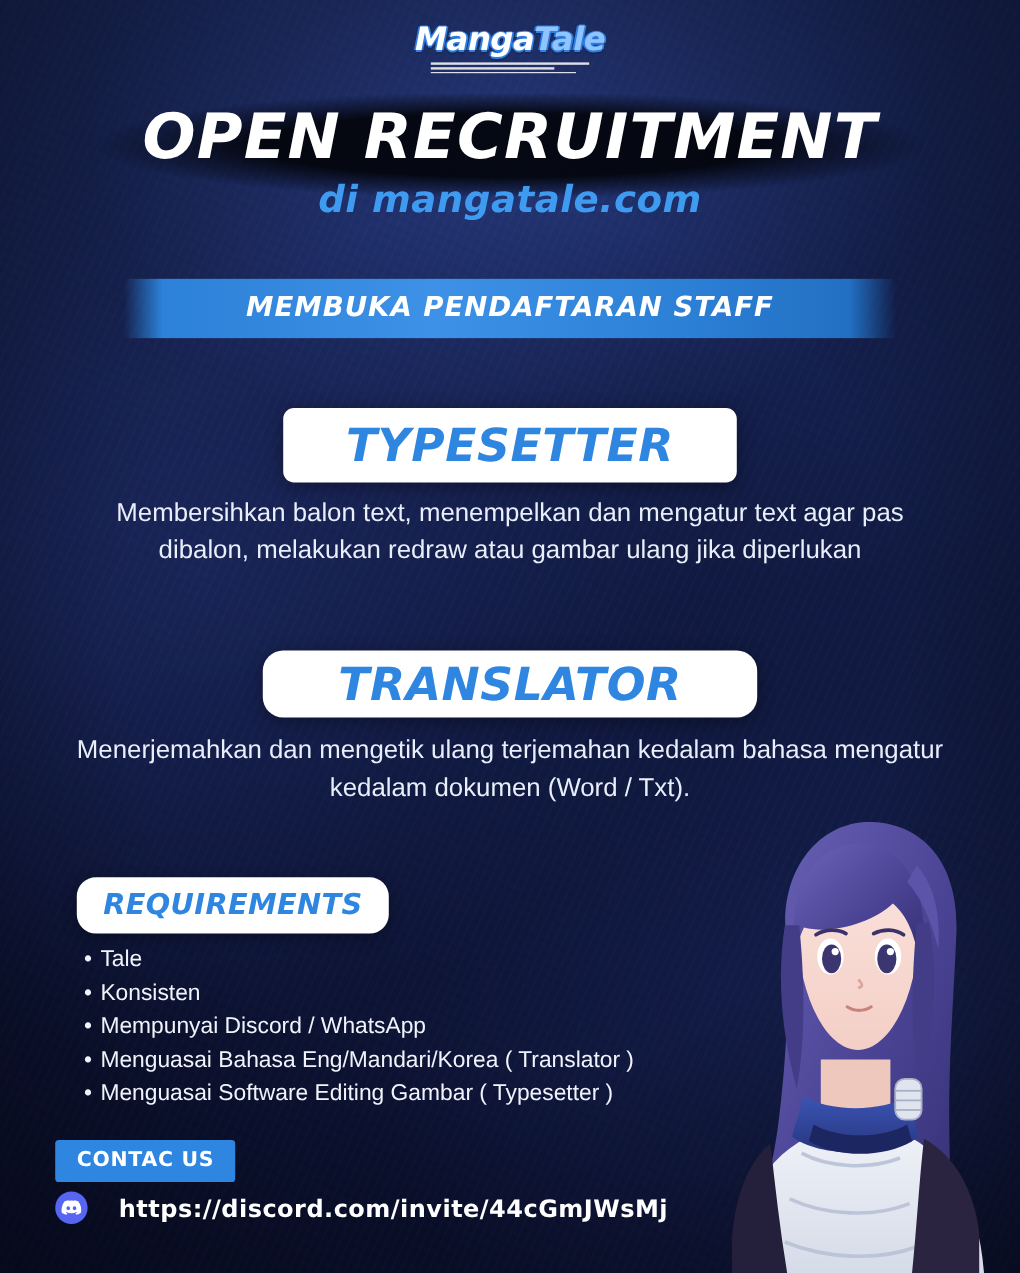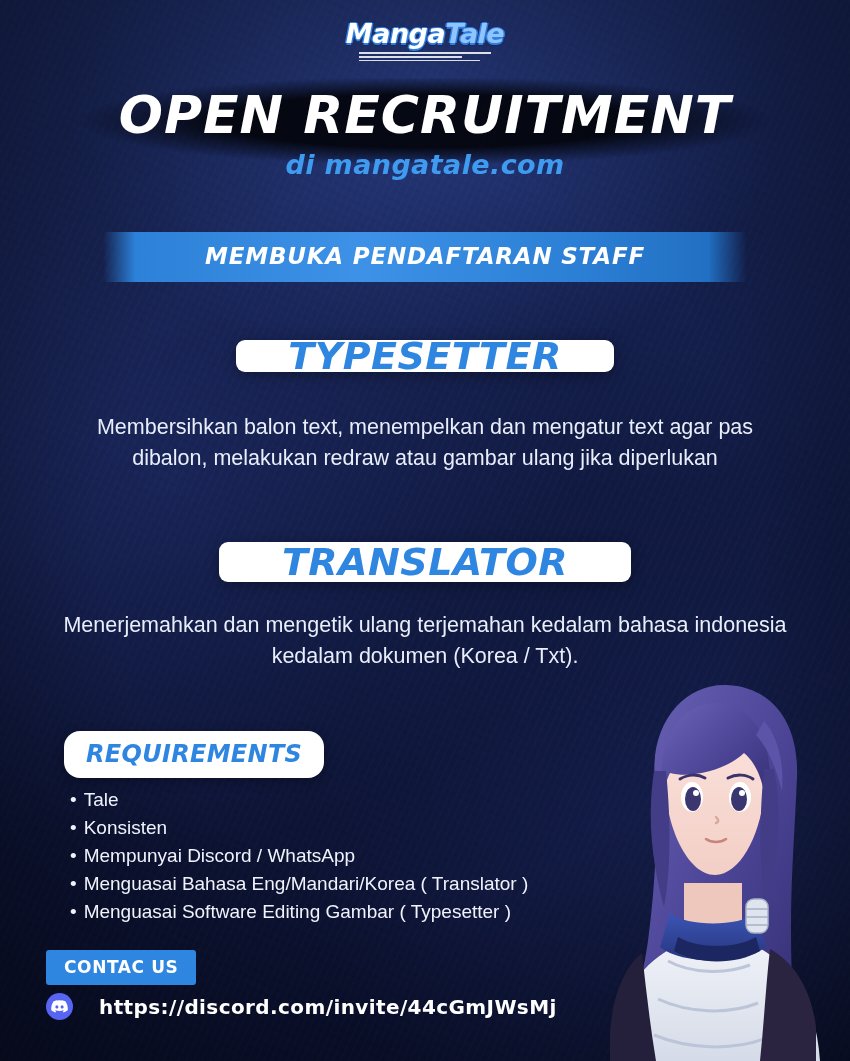--- a/index.html
+++ b/index.html
@@ -105,21 +105,21 @@
     font-style: italic;
     letter-spacing: 1px;
     color: #ffffff;
     line-height: 1.05;
     margin-top: 16px;
   }
   .subheadline {
     position: relative;
     margin-top: 6px;
     font-family: "DejaVu Sans", sans-serif;
-    font-size: 27px;
+    font-size: 31px;
     font-weight: bold;
     font-style: italic;
     color: #3f9bf0;
     letter-spacing: .4px;
   }
 
   
   .banner-wrap {
     position: absolute;
     top: 232px; left: 0; right: 0;
@@ -289,29 +289,29 @@
     <div class="headline-smear"></div>
     <div class="headline">OPEN RECRUITMENT</div>
     <div class="subheadline">di mangatale.com</div>
   </div>
 
   <div class="banner-wrap">
     <div class="banner-brush"></div>
     <div class="banner-text">MEMBUKA PENDAFTARAN STAFF</div>
   </div>
 
-  <div class="pill" style="left:236px; top:340px; width:378px; height:32px;">
+  <div class="pill" style="left:236px; top:340px; width:378px; height:62px;">
     <span class="pill-label">TYPESETTER</span>
   </div>
   <div class="role-desc" style="top:412px;">Membersihkan balon text, menempelkan dan mengatur text agar pas dibalon, melakukan redraw atau gambar ulang jika diperlukan</div>
 
-  <div class="pill" style="left:219px; top:542px; width:412px; height:40px;">
+  <div class="pill" style="left:219px; top:542px; width:412px; height:56px;border-radius:17px;">
     <span class="pill-label">TRANSLATOR</span>
   </div>
-  <div class="role-desc" style="top:610px;">Menerjemahkan dan mengetik ulang terjemahan kedalam bahasa indonesia kedalam dokumen (Korea / Txt).</div>
+  <div class="role-desc" style="top:610px;">Menerjemahkan dan mengetik ulang terjemahan kedalam bahasa mengatur kedalam dokumen (Word / Txt).</div>
 
   <div class="req-pill">
     <span class="req-pill-label">REQUIREMENTS</span>
   </div>
   <ul class="req-list">
     <li>Tale</li>
     <li>Konsisten</li>
     <li>Mempunyai Discord / WhatsApp</li>
     <li>Menguasai Bahasa Eng/Mandari/Korea ( Translator )</li>
     <li>Menguasai Software Editing Gambar ( Typesetter )</li>

